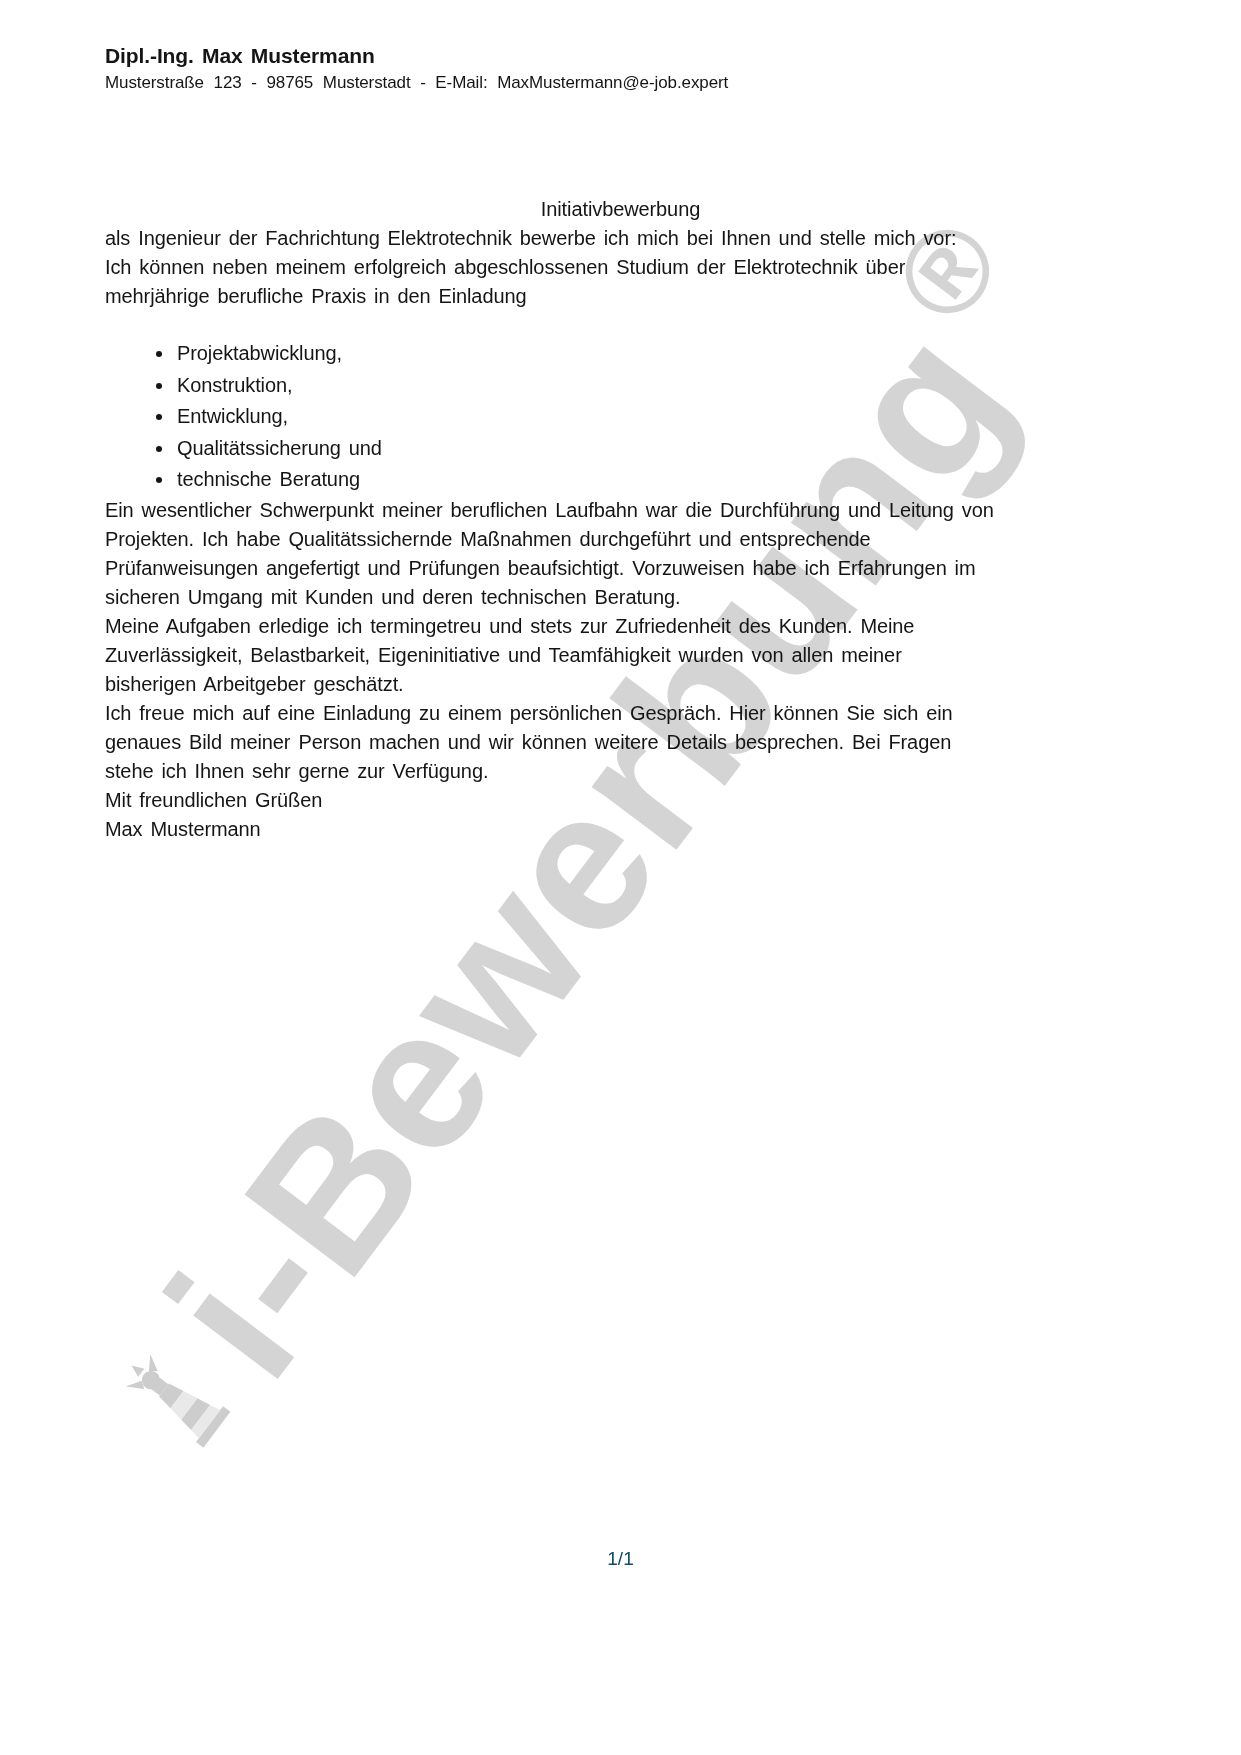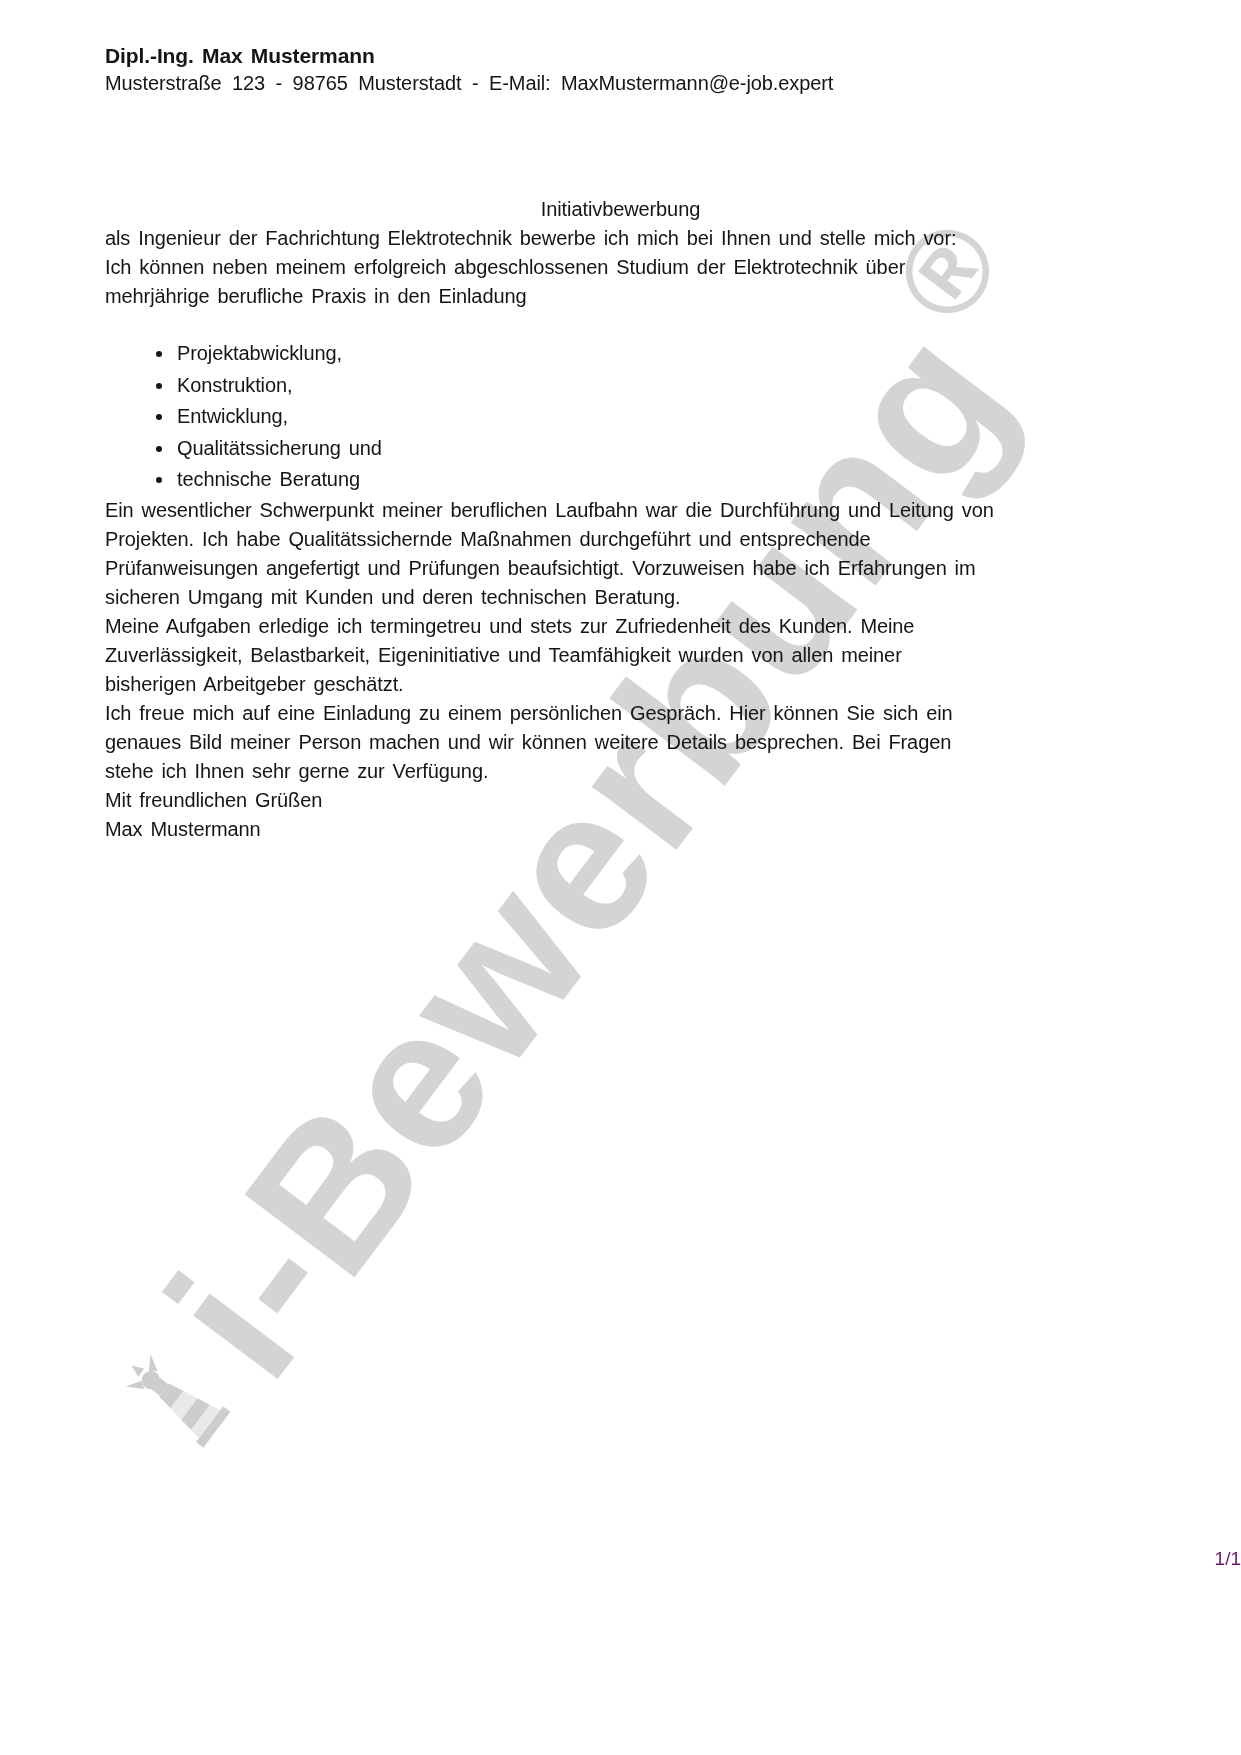--- a/index.html
+++ b/index.html
@@ -46,21 +46,21 @@
     padding: 42px 105px 0 105px;
     font-size: 20px;
     line-height: 29px;
     word-spacing: 2.5px;
     letter-spacing: -0.1px;
   }
   .content p, .content div.block { margin: 0; }
   .line { white-space: nowrap; }
 
   .sender-name   { font-size: 21px; font-weight: bold; line-height: 27px; }
-  .sender-address{ font-size: 20px; line-height: 22px; margin-top: 3px; word-spacing: 5px; }
+  .sender-address{ font-size: 17px; line-height: 22px; margin-top: 3px; word-spacing: 5px; }
 
   .subject    { font-weight: normal; margin-top: 101px; text-align: center; }
   .salutation { margin-top: 88px; }
   .p-intro            { margin-top: 34px; }
   .p-experience-intro { margin-top: 33px; }
 
   ul.skills {
     margin: 27px 0 0 0;
     padding-left: 70px;
     list-style: disc outside;
@@ -71,23 +71,23 @@
   .p-qualities       { margin-top: 33px; }
   .p-closing-request { margin-top: 30px; }
   .closing-formula   { margin-top: 30px; }
   .signature-name    { margin-top: 84px; }
 
   .page-number {
     position: absolute;
     z-index: 1;
     left: 0; right: 0;
     top: 1548px;
-    text-align: right;
+    text-align: center;
     font-size: 19px;
-    color: #701a75;
+    color: #0c4a6e;
   }
 </style>
 </head>
 <body>
 
 <div class="page">
 
   <div class="watermark" aria-hidden="true">
     <svg class="wm-lighthouse" viewBox="0 0 64 110" xmlns="http://www.w3.org/2000/svg">
       <g fill="#cdcdcd">

